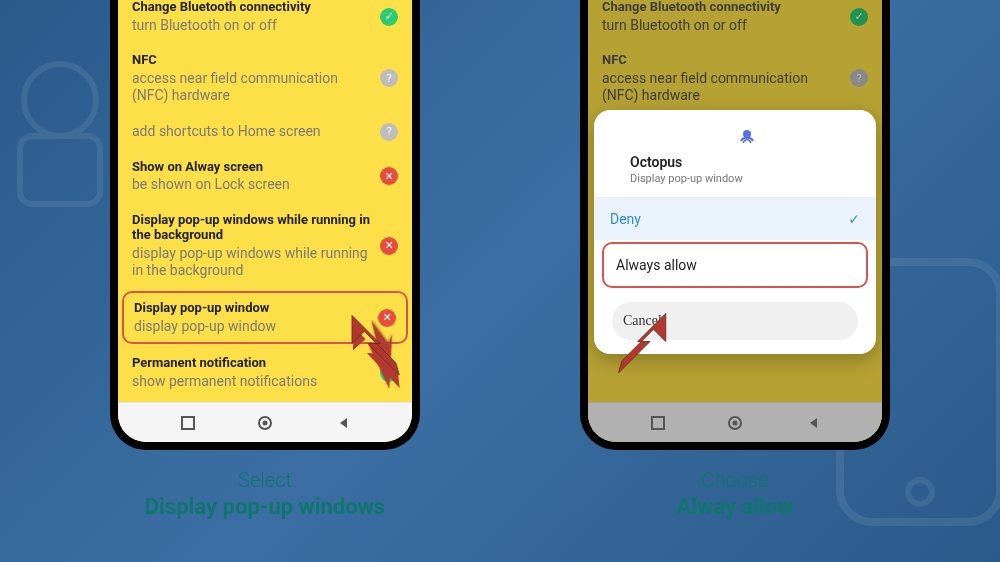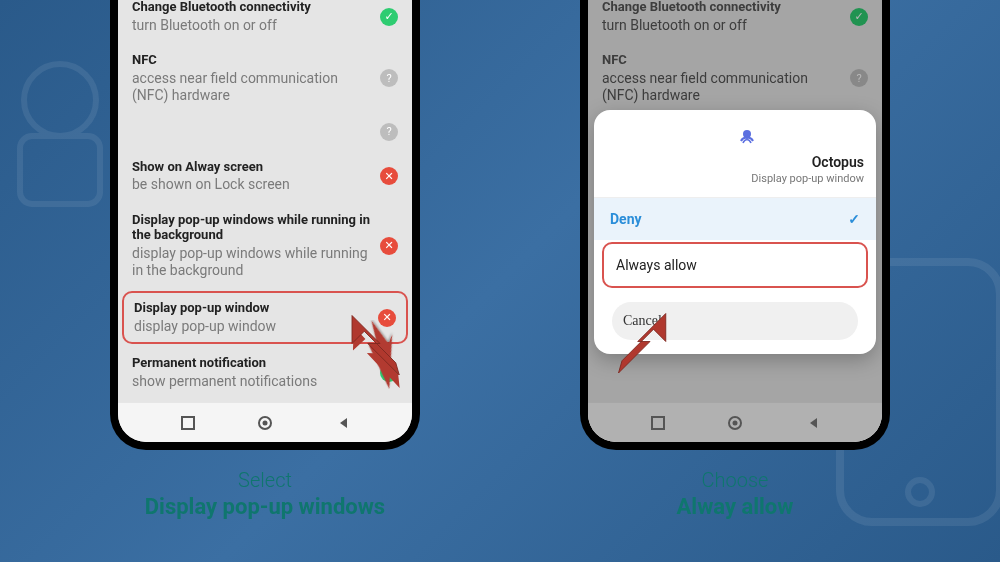--- a/index.html
+++ b/index.html
@@ -37,21 +37,21 @@
     height: 450px;
     background: #000;
     border-radius: 0 0 36px 36px;
     padding: 0 8px 8px 8px;
     position: relative;
     overflow: hidden;
   }
   .screen {
     width: 100%;
     height: 100%;
-    background: #e5e5e5;
+    background: #fde047;
     border-radius: 0 0 28px 28px;
     overflow: hidden;
     position: relative;
     display: flex;
     flex-direction: column;
   }
 
   
   .list {
     flex: 1;
@@ -139,21 +139,21 @@
   }
   .dialog {
     position: absolute;
     left: 6px; right: 6px; top: 110px;
     background: #fff;
     border-radius: 16px;
     padding: 16px 0 14px 0;
     box-shadow: 0 6px 20px rgba(0,0,0,0.25);
   }
   .dialog-header {
-    text-align: right;
+    text-align: left;
     padding: 0 12px 12px 12px;
     margin-left: 24px;
   }
   .appicon {
     width: 22px; height: 22px;
     border-radius: 50%;
     margin: 0 auto 6px auto;
     display: flex; align-items: center; justify-content: center;
     color: #4a5fd0;
   }
@@ -163,21 +163,21 @@
     padding: 13px 16px;
     font-size: 14px;
     display: flex;
     justify-content: space-between;
     align-items: center;
     border-top: 1px solid #eee;
   }
   .opt.selected {
     background: #eaf3fb;
     color: #2b8ed9;
-    font-weight: 700;
+    font-weight: 400;
     text-align: right;
   }
   .opt .check { color: #2b8ed9; font-size: 14px; }
   .opt.hl {
     border: 2px solid #d9534f;
     border-radius: 10px;
     margin: 2px 8px;
     padding: 13px 12px;
     color: #222;
   }
@@ -224,20 +224,21 @@
           <div class="row">
             <div class="txt">
               <div class="title">NFC</div>
               <div class="sub">access near field communication (NFC) hardware</div>
             </div>
             <div class="status gray">?</div>
           </div>
 
           <div class="row">
             <div class="txt">
+              <div class="sub">add shortcuts to Home screen</div>
             </div>
             <div class="status gray">?</div>
           </div>
 
           <div class="row">
             <div class="txt">
               <div class="title">Show on Alway screen</div>
               <div class="sub">be shown on Lock screen</div>
             </div>
             <div class="status red">✕</div>

